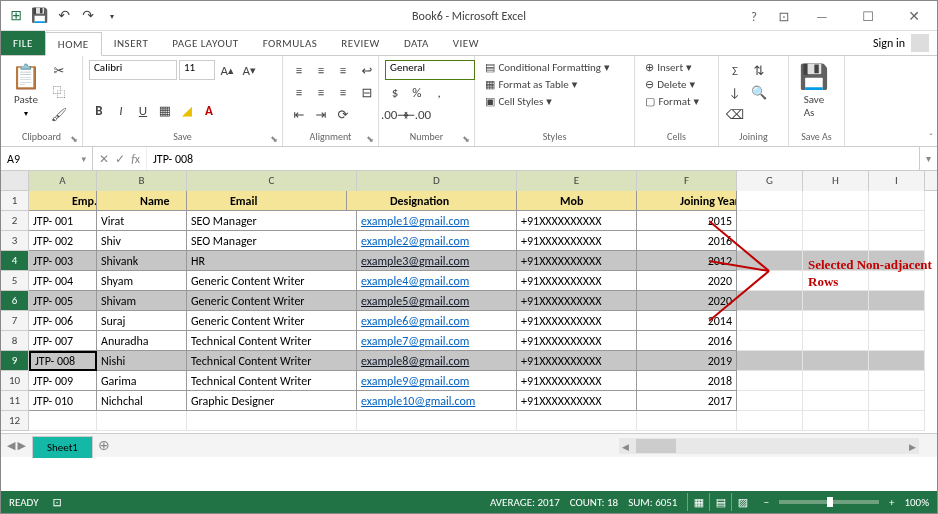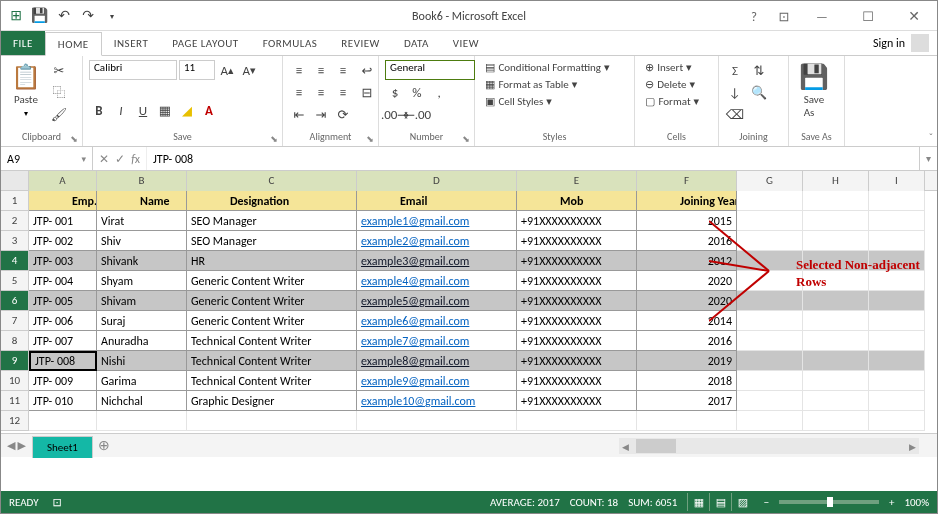--- a/index.html
+++ b/index.html
@@ -67,21 +67,21 @@
 .row.selected .cell { background: #c6c6c6; }
 .row.selected .cell.email { color: #0f172a; }
 .cell.active { border: 2px solid #000; line-height: 17px; }
 .cell.empty { border-right: 1px solid #e4e4e4; border-bottom: 1px solid #e4e4e4; }
 
 
 .cA { width: 68px; } .cB { width: 90px; } .cC { width: 170px; } .cD { width: 160px; } .cE { width: 120px; } .cF { width: 100px; } .cG { width: 66px; } .cH { width: 66px; } .cI { width: 56px; }
 
 
 .annot-lines { position: absolute; pointer-events: none; }
-.annot-text { position: absolute; right: 16px; top: 86px; width: 125px; font-size: 13px; font-weight: bold; color: #c00000; font-family: 'Times New Roman', serif; line-height: 1.3; text-align: left; }
+.annot-text { position: absolute; right: 4px; top: 86px; width: 125px; font-size: 13px; font-weight: bold; color: #c00000; font-family: 'Times New Roman', serif; line-height: 1.3; text-align: left; }
 
 
 .sheettabs { height: 24px; border-top: 1px solid #ccc; display: flex; align-items: center; background: #f4f4f4; position: relative; }
 .stab-nav { display: flex; gap: 2px; padding: 0 6px; color: #888; font-size: 11px; }
 .stab { padding: 0 14px; height: 22px; line-height: 22px; background: #14b8a6; border: 1px solid #ccc; border-bottom: none; font-size: 11px; margin-top: 2px; }
 .stab-add { width: 22px; text-align: center; font-size: 14px; color: #888; }
 .hscroll { position: absolute; right: 18px; bottom: 3px; width: 300px; height: 16px; background: #e8e8e8; display: flex; align-items: center; }
 .hscroll-thumb { width: 40px; height: 14px; background: #ccc; margin-left: 4px; }
 
 
@@ -287,22 +287,22 @@
     <div class="colh cG">G</div>
     <div class="colh cH">H</div>
     <div class="colh cI">I</div>
   </div>
 
   <div id="data-rows">
       <div class="row">
         <div class="rowh">1</div>
         <div class="cell header-cell cA">Emp. Id</div>
         <div class="cell header-cell cB">Name</div>
+        <div class="cell header-cell cD">Email</div>
         <div class="cell header-cell cC">Designation</div>
-        <div class="cell header-cell cD">Email</div>
         <div class="cell header-cell cE">Mob</div>
         <div class="cell header-cell cF">Joining Year</div>
         <div class="cell empty cG"></div>
         <div class="cell empty cH"></div>
         <div class="cell empty cI"></div>
       </div>
       <div class="row">
         <div class="rowh">2</div>
         <div class="cell b cA">JTP- 001</div>
         <div class="cell b cB">Virat</div>

